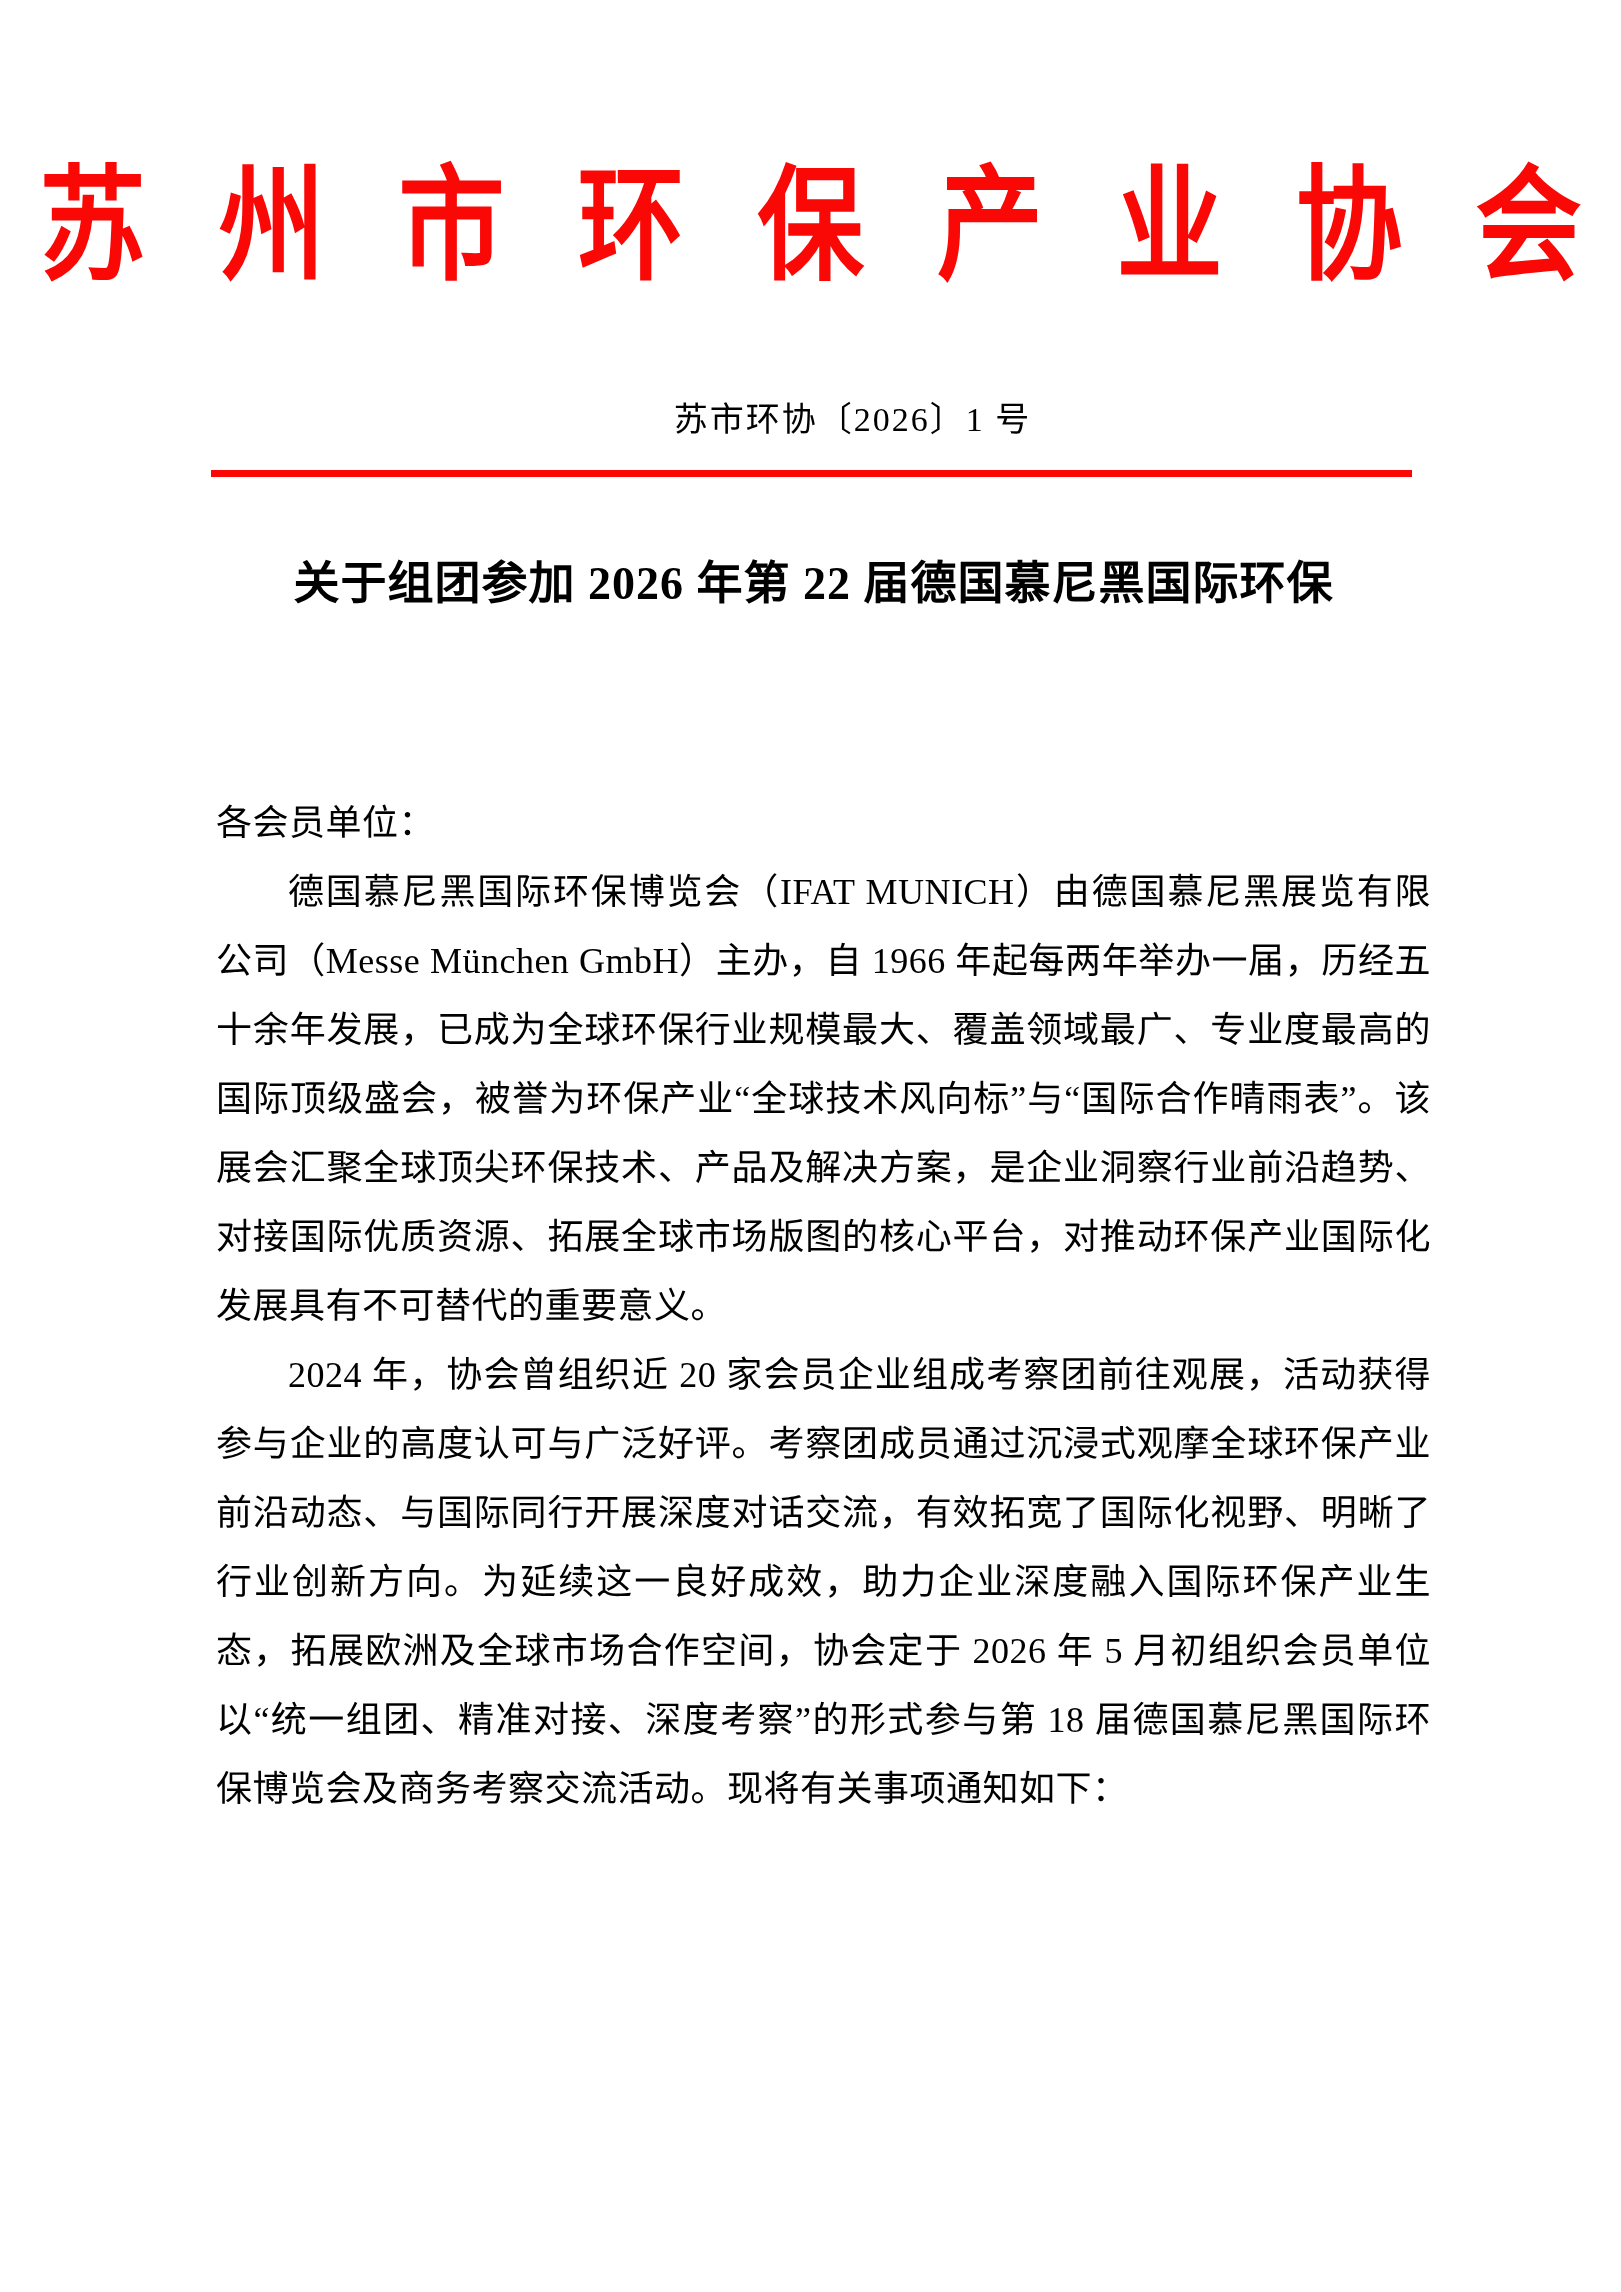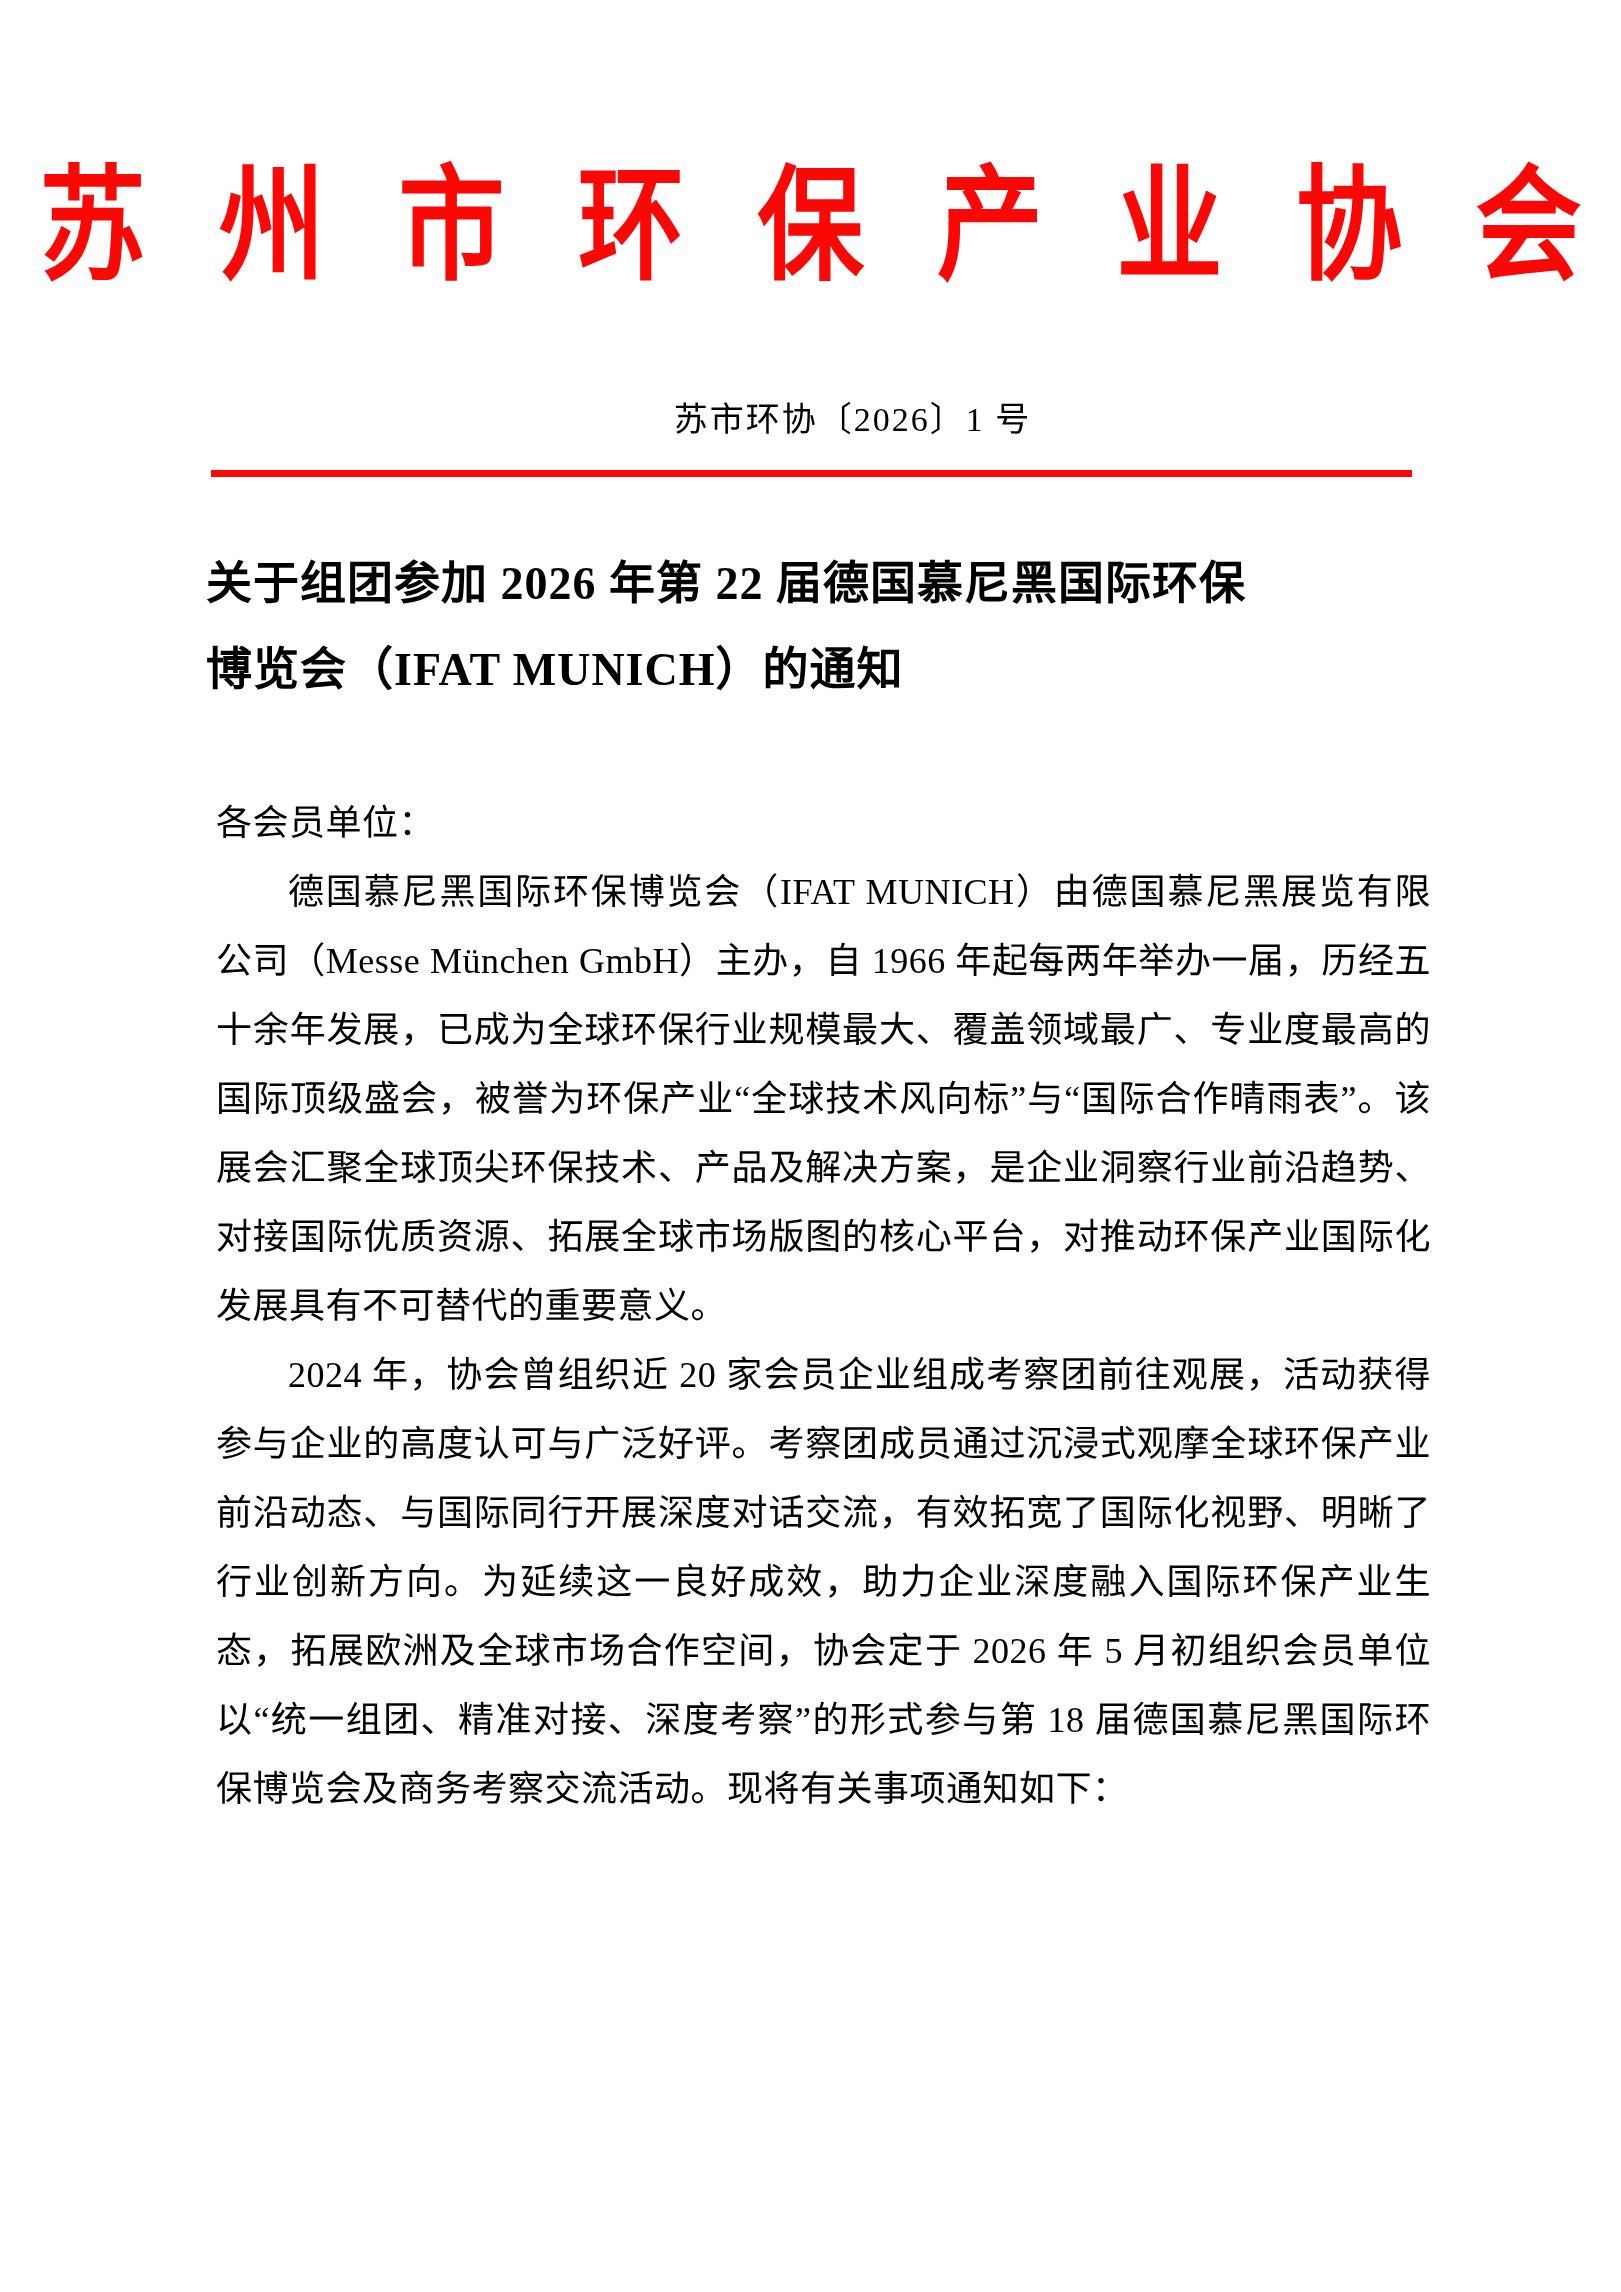--- a/index.html
+++ b/index.html
@@ -63,20 +63,21 @@
     height: 6.9px;
     background: #f90806;
   }
 
   
   .doc-title {
     position: absolute;
     top: 541px;
     left: 206px;
     width: 1215px;
+    text-align: center;
     font-family: "Liberation Serif", "DejaVu Serif", serif;
     font-weight: bold;
     font-size: 46px;
     line-height: 86px;
     letter-spacing: 1px;
   }
   .doc-title .tline { display: block; }
 
   
   .body-block {
@@ -119,21 +120,20 @@
 <div class="page">
 
   <div class="masthead">苏 州 市 环 保 产 业 协 会</div>
 
   <div class="doc-number">苏市环协〔2026〕1 号</div>
 
   <div class="red-rule"></div>
 
   <div class="doc-title">
     <span class="tline">关于组团参加 2026 年第 22 届德国慕尼黑国际环保</span>
-    <span class="tline">博览会（IFAT MUNICH）的通知</span>
   </div>
 
   <div class="body-block">
     <p class="salutation">各会员单位：</p>
     <p class="para">德国慕尼黑国际环保博览会（IFAT MUNICH）由德国慕尼黑展览有限公司（Messe München GmbH）主办，自 1966 年起每两年举办一届，历经五十余年发展，已成为全球环保行业规模最大、覆盖领域最广、专业度最高的国际顶级盛会，被誉为环保产业“全球技术风向标”与“国际合作晴雨表”。该展会汇聚全球顶尖环保技术、产品及解决方案，是企业洞察行业前沿趋势、对接国际优质资源、拓展全球市场版图的核心平台，对推动环保产业国际化发展具有不可替代的重要意义。</p>
     <p class="para">2024 年，协会曾组织近 20 家会员企业组成考察团前往观展，活动获得参与企业的高度认可与广泛好评。考察团成员通过沉浸式观摩全球环保产业前沿动态、与国际同行开展深度对话交流，有效拓宽了国际化视野、明晰了行业创新方向。为延续这一良好成效，助力企业深度融入国际环保产业生态，拓展欧洲及全球市场合作空间，协会定于 2026 年 5 月初组织会员单位以“统一组团、精准对接、深度考察”的形式参与第 18 届德国慕尼黑国际环保博览会及商务考察交流活动。现将有关事项通知如下：</p>
   </div>
 
   <div class="page-number">1</div>
 

